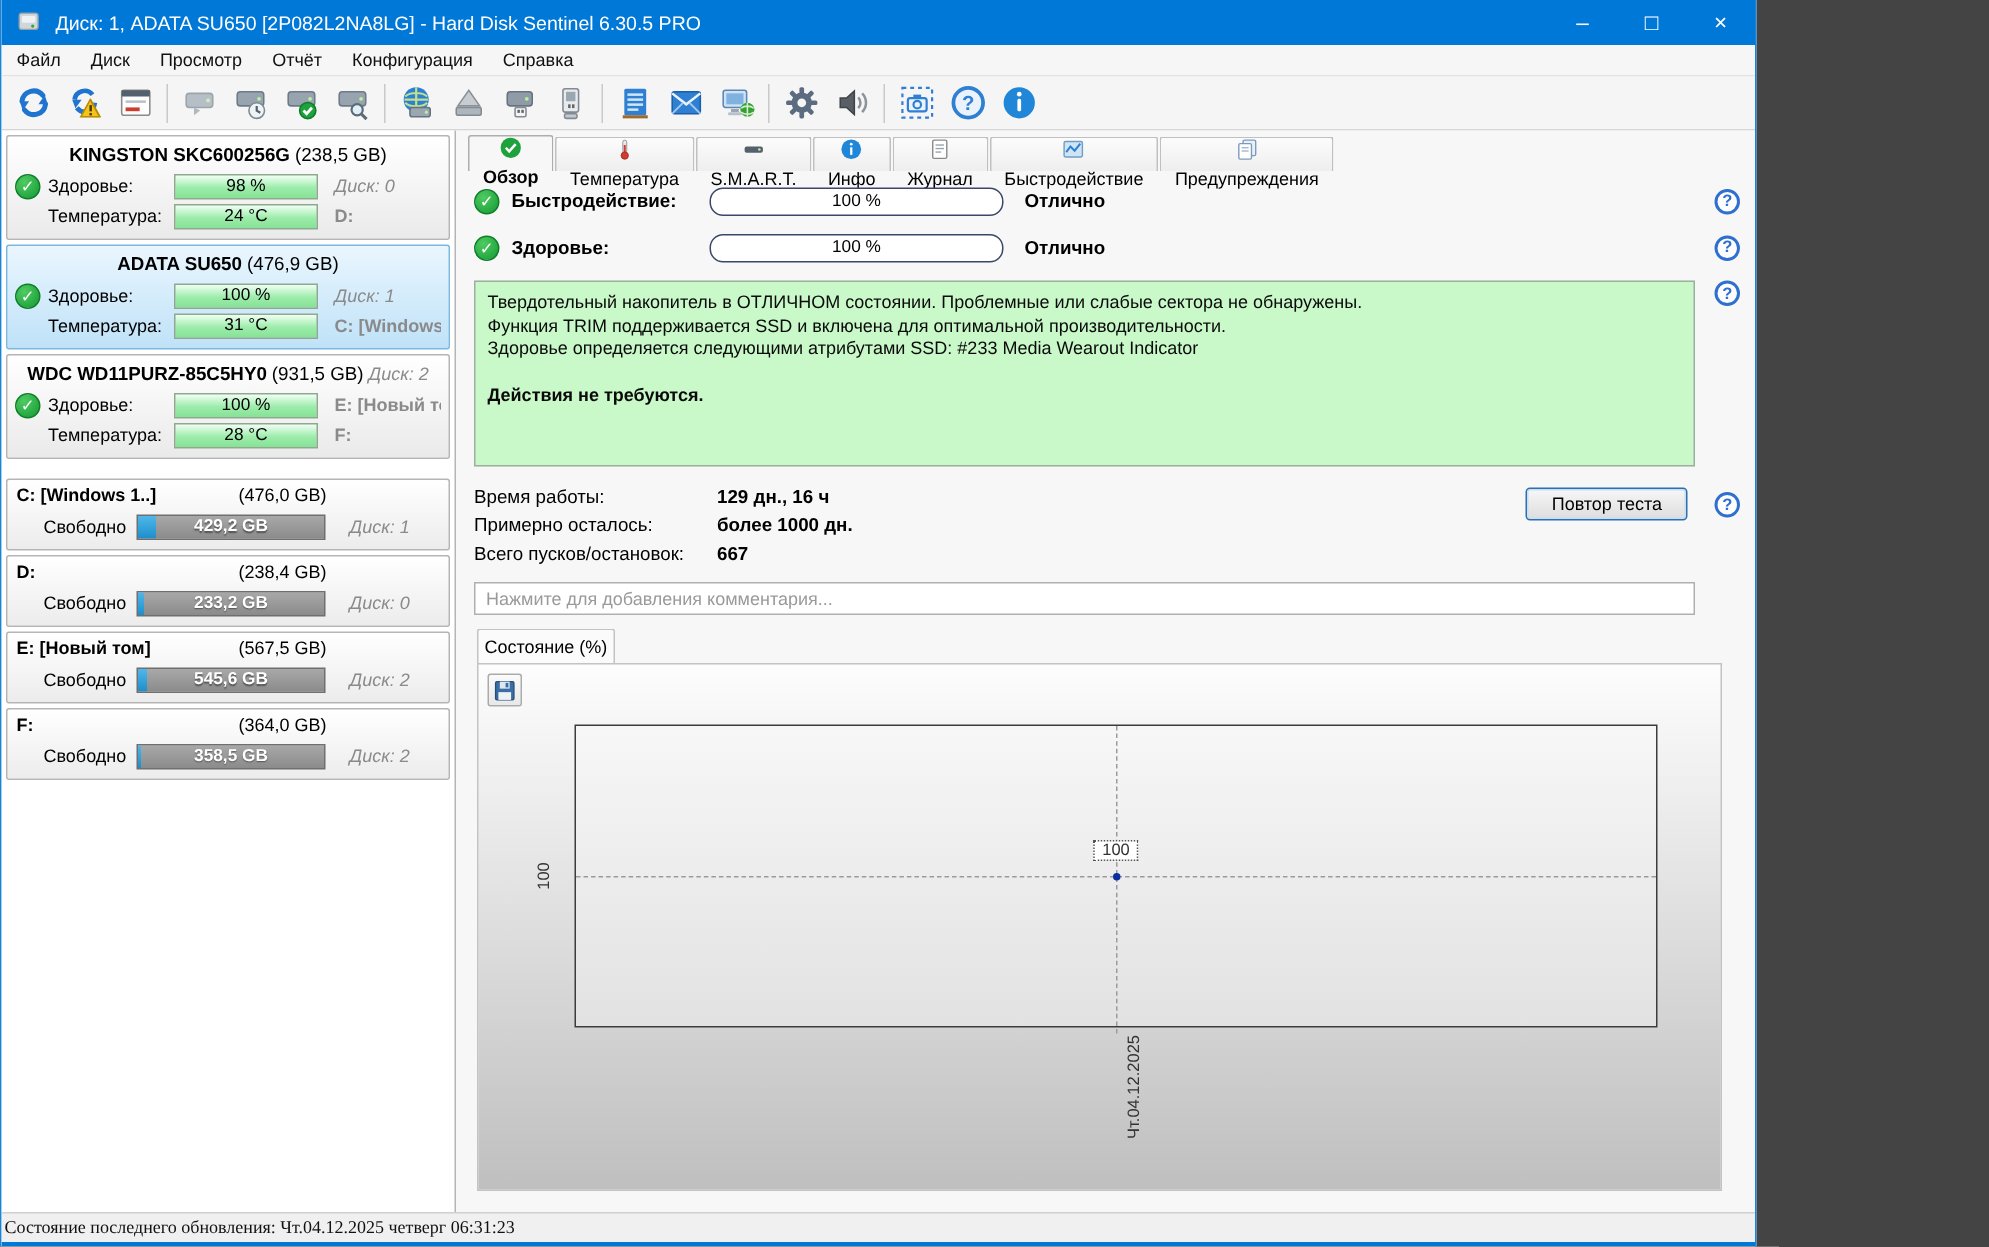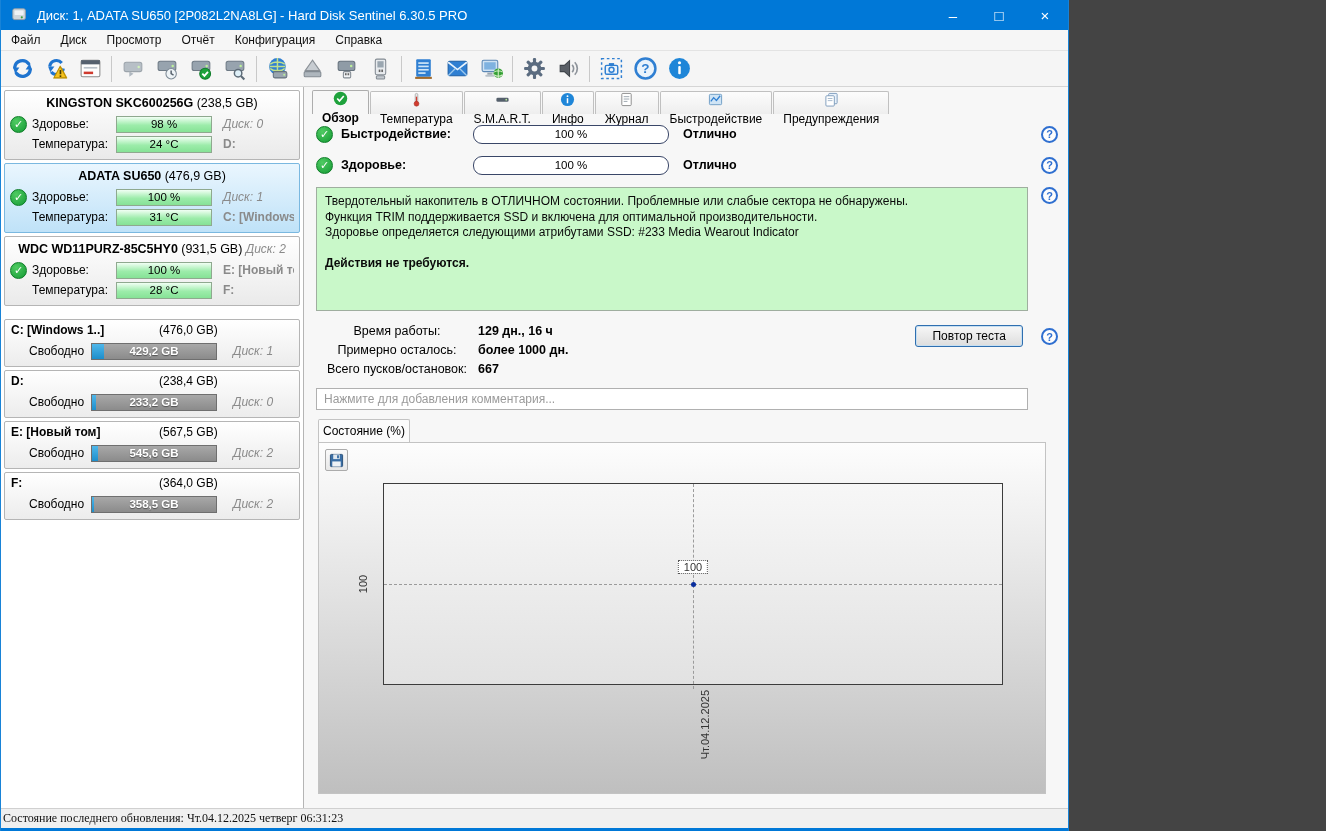--- a/index.html
+++ b/index.html
@@ -1,18 +1,18 @@
 <!DOCTYPE html>
 <html><head>
 <meta charset="utf-8">
 <style>
   * { box-sizing: border-box; margin: 0; padding: 0; }
   html,body { background:#444; }
   body { font-family: "Liberation Sans", "DejaVu Sans", sans-serif; }
-  .window { position:relative; width:1069px; height:831px; background:#f7f7f7;
+  .window { position:relative; width:1171px; height:831px; background:#f7f7f7;
             border-left:1px solid #1883d7; border-right:1px solid #1883d7; overflow:hidden;
             display:flex; flex-direction:column; }
 
   
   .titlebar { height:30px; background:#0078d7; color:#fff; display:flex; align-items:center; flex:0 0 auto; }
   .app-icon { width:18px; height:16px; margin:0 8px 0 10px; }
   .title-text { font-size:13px; }
   .win-controls { margin-left:auto; display:flex; height:100%; }
   .win-btn { width:46px; height:100%; display:flex; align-items:center; justify-content:center;
              color:#fff; font-size:15px; cursor:default; }
@@ -90,21 +90,21 @@
 
   
   .desc-wrap { position:relative; margin:11px 0 0 4px; }
   .desc-box { margin-right:32px; height:124px; background:#c9f8c9; border:1px solid #9fae9f;
               padding:6px 8px; font-size:12px; color:#0a0a0a; line-height:15.5px; }
   .desc-action { font-weight:bold; margin-top:15px; }
 
   
   .stats-wrap { position:relative; margin:10px 0 0 4px; min-height:60px; }
   .stat-row { display:flex; height:19px; font-size:12.5px; align-items:center; }
-  .stat-label { width:162px;text-align:center; }
+  .stat-label { width:162px; }
   .stat-value { font-weight:bold; }
   .retest-btn { position:absolute; right:37px; top:4px; padding:3px 16px; font-size:12px;
                 border:1px solid #2f6fb0; border-radius:3px; background:linear-gradient(#f7f7f7,#dddddd);
                 box-shadow:0 0 0 1px #c7dff1 inset; font-family:inherit; }
   .stats-wrap .help-btn { top:7px; }
 
   
   .comment-input { display:block; width:calc(100% - 36px); height:22px; margin:7px 0 0 4px;
                    border:1px solid #b0b0b0; font-size:12px; padding:0 7px; font-family:inherit; color:#222; background:#fff; }
   .comment-input::placeholder { color:#9a9a9a; }

